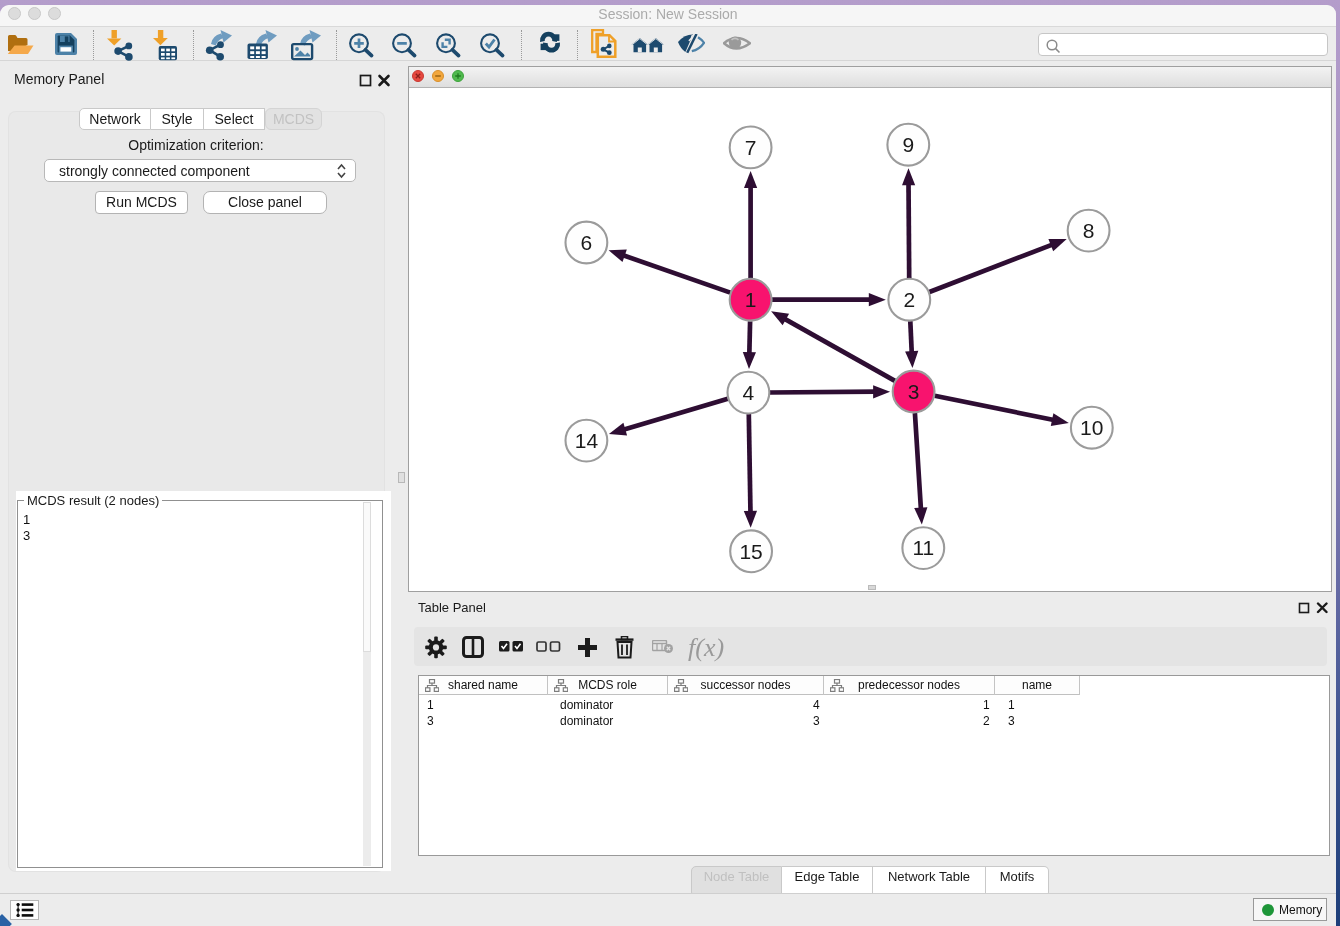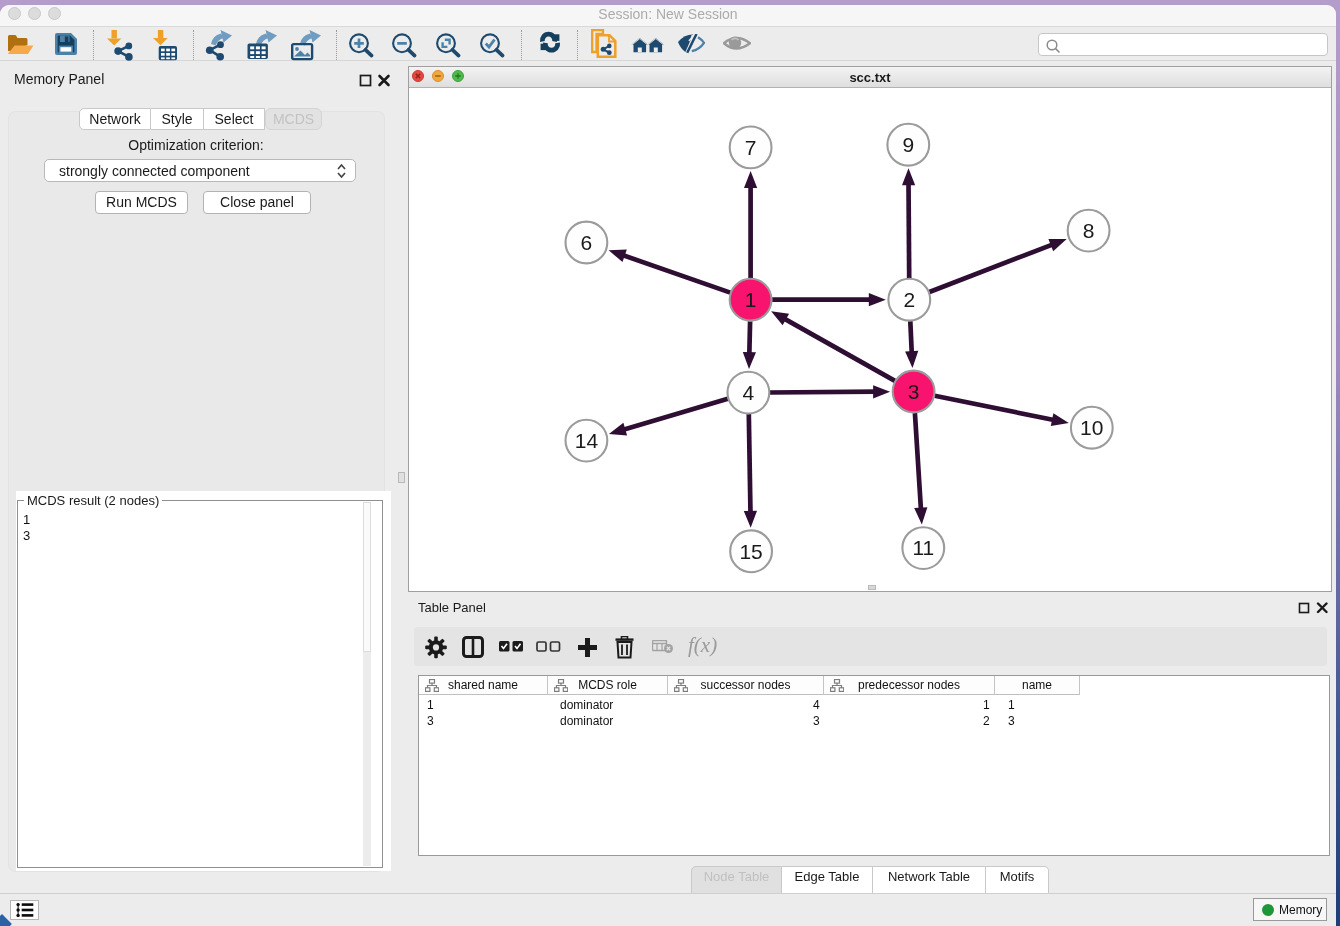--- a/index.html
+++ b/index.html
@@ -233,21 +233,21 @@
       <div class="tab sel" style="width:57px;">MCDS</div>
     </div>
     <div id="opt-label">Optimization criterion:</div>
     <div id="dropdown">strongly connected component
       <svg width="11" height="16" viewBox="0 0 11 16" style="position:absolute;right:8px;top:3px;">
         <path d="M2 6 L5.5 2 L9 6" fill="none" stroke="#444" stroke-width="1.6"></path>
         <path d="M2 10 L5.5 14 L9 10" fill="none" stroke="#444" stroke-width="1.6"></path>
       </svg>
     </div>
     <div class="btn" style="left:95px; top:129px; width:93px;">Run MCDS</div>
-    <div class="btn" style="left:203px; top:129px; width:108px;">Close panel</div>
+    <div class="btn" style="left:203px; top:129px; width:124px;border-radius:7px;">Close panel</div>
     <div id="mcds-outer"></div>
     <div id="mcds-group">
       <div id="mcds-legend">MCDS result (2 nodes)</div>
       <div id="mcds-text">1<br>3</div>
       <div id="mcds-scroll">
           <div id="mcds-thumb"></div>
         </div>
     </div>
   </div>
   <div id="divider-handle"></div>
@@ -261,21 +261,20 @@
       <div class="tl2" style="left:23px; background:#f2a73d; border:1px solid #d98f2b;">
           <svg width="10" height="10" viewBox="0 0 10 10" style="position:absolute;left:0;top:0;">
             <path d="M2.2 5 L7.8 5" stroke="#9a6313" stroke-width="1.4"></path>
           </svg>
         </div>
       <div class="tl2" style="left:43px; background:#50b94e; border:1px solid #3da33c;">
           <svg width="10" height="10" viewBox="0 0 10 10" style="position:absolute;left:0;top:0;">
             <path d="M2.2 5 L7.8 5 M5 2.2 L5 7.8" stroke="#1f7a1e" stroke-width="1.3"></path>
           </svg>
         </div>
-      <div id="nw-title">scc.txt</div>
     </div>
     <svg id="graph" width="922" height="503" viewBox="0 0 922 503" style="position:absolute; left:0; top:21px;">
 <line x1="341.6" y1="190.2" x2="341.6" y2="96.9" stroke="#2e0e33" stroke-width="4.7"></line>
 <polygon points="341.6,82.9 348.2,99.9 335.0,99.9" fill="#2e0e33"></polygon>
 <line x1="321.3" y1="204.6" x2="212.8" y2="166.8" stroke="#2e0e33" stroke-width="4.7"></line>
 <polygon points="199.6,162.2 217.8,161.6 213.5,174.1" fill="#2e0e33"></polygon>
 <line x1="363.1" y1="211.7" x2="462.8" y2="211.7" stroke="#2e0e33" stroke-width="4.7"></line>
 <polygon points="476.8,211.7 459.8,218.3 459.8,205.1" fill="#2e0e33"></polygon>
 <line x1="341.1" y1="233.2" x2="340.3" y2="267.1" stroke="#2e0e33" stroke-width="4.7"></line>
 <polygon points="340.0,281.1 333.8,264.0 347.0,264.3" fill="#2e0e33"></polygon>
@@ -372,21 +371,21 @@
           <line x1="12" y1="8.5" x2="12" y2="19" stroke="#1b1b1b" stroke-width="1.8"></line>
         </svg>
 <svg style="position:absolute;left:238px;top:13px;" width="22" height="14" viewBox="0 0 22 14">
           <rect x="0.5" y="0.5" width="14" height="10" rx="1" fill="none" stroke="#a2a2a2" stroke-width="1.4"></rect>
           <line x1="0.5" y1="3.5" x2="14.5" y2="3.5" stroke="#a2a2a2" stroke-width="1.4"></line>
           <line x1="5" y1="3.5" x2="5" y2="10.5" stroke="#a2a2a2" stroke-width="1.2"></line>
           <line x1="10" y1="3.5" x2="10" y2="10.5" stroke="#a2a2a2" stroke-width="1.2"></line>
           <circle cx="16.5" cy="8.5" r="4.5" fill="#a2a2a2"></circle>
           <path d="M14.8 6.8 L18.2 10.2 M18.2 6.8 L14.8 10.2" stroke="#e4e4e4" stroke-width="1.3"></path>
         </svg>
-<div style="position:absolute;left:274px;top:6px;font-family:'Liberation Serif',serif;font-style:italic;font-size:21px;color:#9a9a9a;">f(x)</div>
+<div style="position:absolute;left:274px;top:6px;font-family:'Liberation Serif',serif;font-style:italic;font-size:26px;color:#9a9a9a;">f(x)</div>
 
 </div>
     <div id="tbl">
       <div id="tbl-head">
         <div class="th" style="width:129px;"><svg width="14" height="13" viewBox="0 0 14 13" style="position:absolute;left:6px;top:3px;">
               <rect x="4.5" y="0.5" width="5" height="3.6" fill="none" stroke="#7d7d7d" stroke-width="1.2"></rect>
               <path d="M7 4 L7 6.5 M2.5 9 L2.5 6.5 L11.5 6.5 L11.5 9" fill="none" stroke="#7d7d7d" stroke-width="1.2"></path>
               <rect x="0.5" y="8.8" width="4.4" height="3.6" fill="none" stroke="#7d7d7d" stroke-width="1.2"></rect>
               <rect x="9.3" y="8.8" width="4.4" height="3.6" fill="none" stroke="#7d7d7d" stroke-width="1.2"></rect>
             </svg>shared name</div>

